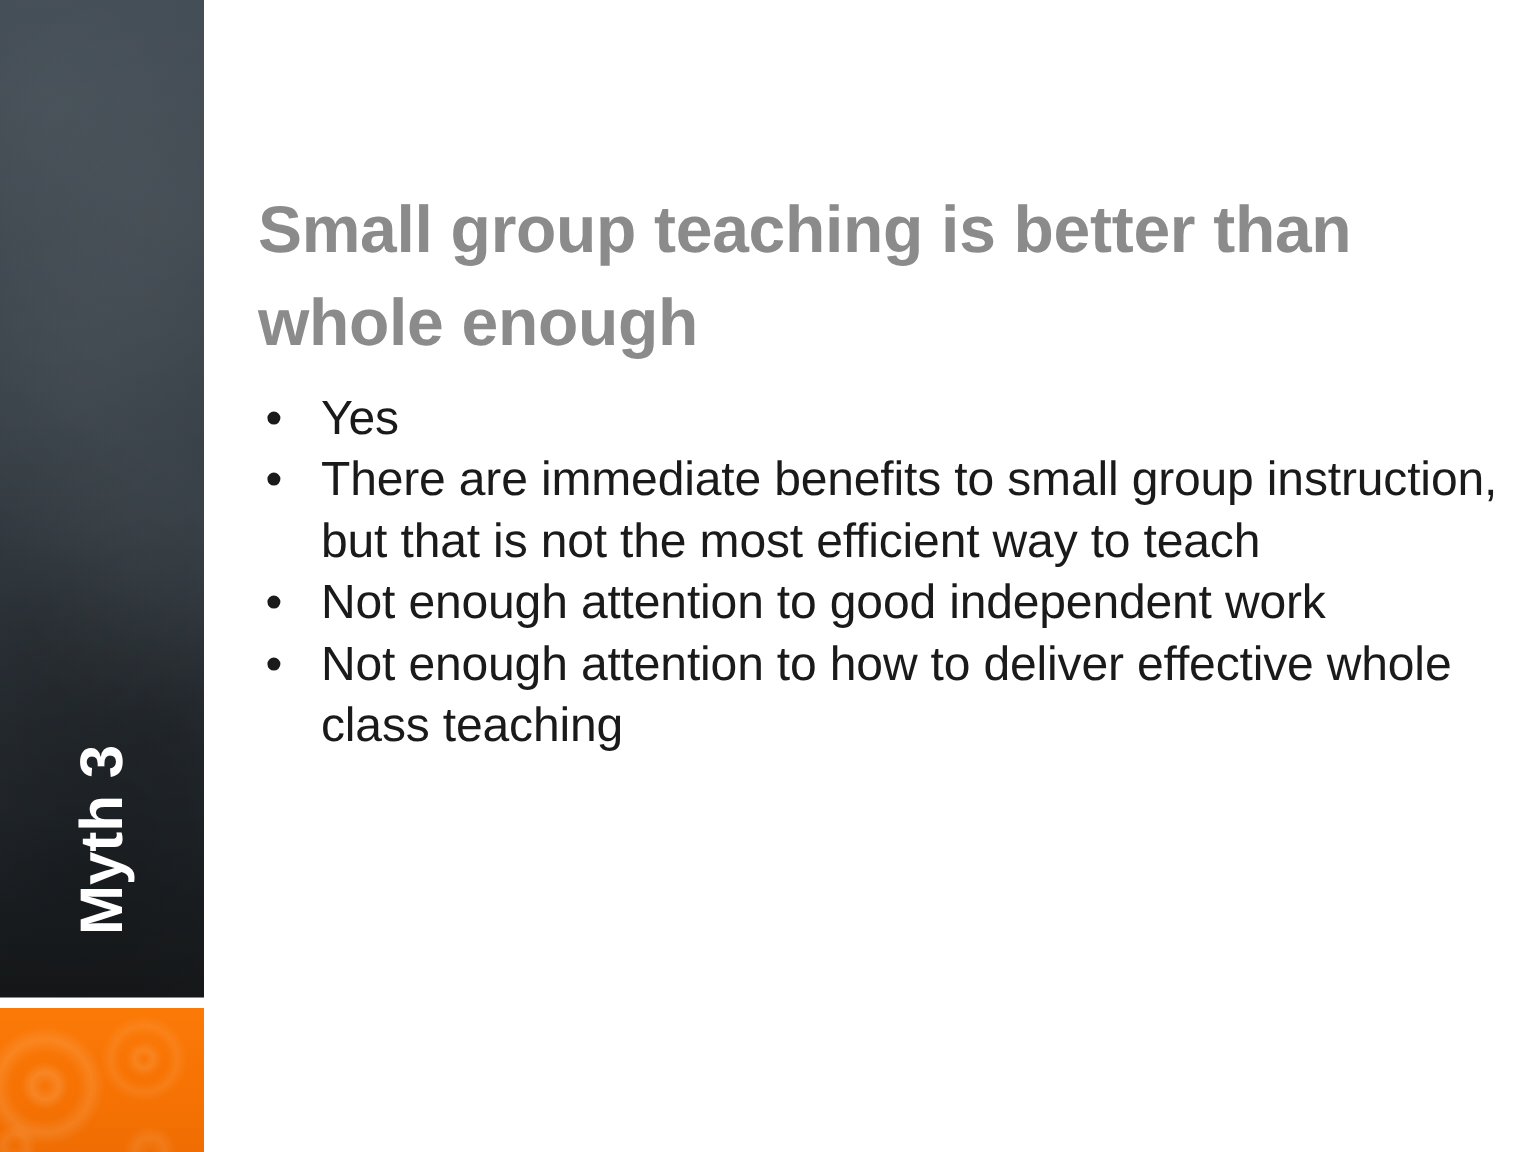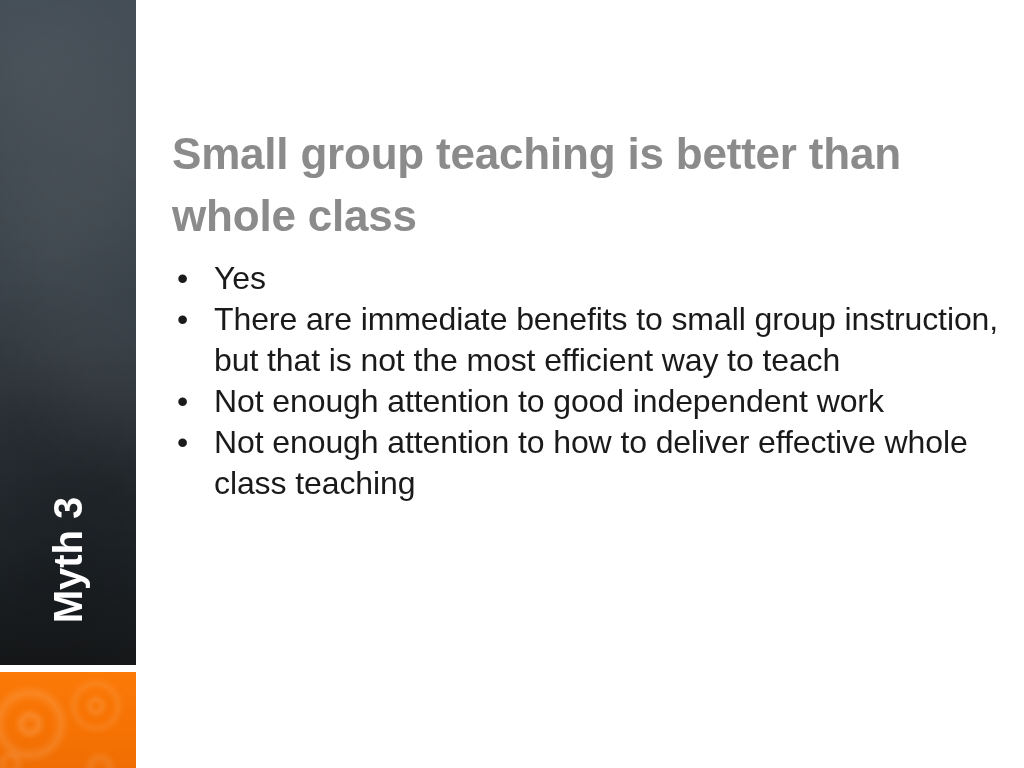--- a/index.html
+++ b/index.html
@@ -161,21 +161,21 @@
       <span class="vtext">Myth 3</span>
     </div>
   </div>
 
   <div class="accent-block">
     <div class="accent-texture"></div>
   </div>
 
   <div class="content">
 
-    <h1 class="slide-title">Small group teaching is better than whole class</h1>
+    <h1 class="slide-title">Small group teaching is better than whole enough</h1>
 
     <ul class="bullet-list">
       <li class="bullet-item">
         <span class="bullet-marker">•</span>
         <span class="bullet-text">Yes</span>
       </li>
       <li class="bullet-item">
         <span class="bullet-marker">•</span>
         <span class="bullet-text">There are immediate benefits to small group instruction, but that is not the most efficient way to teach</span>
       </li>

